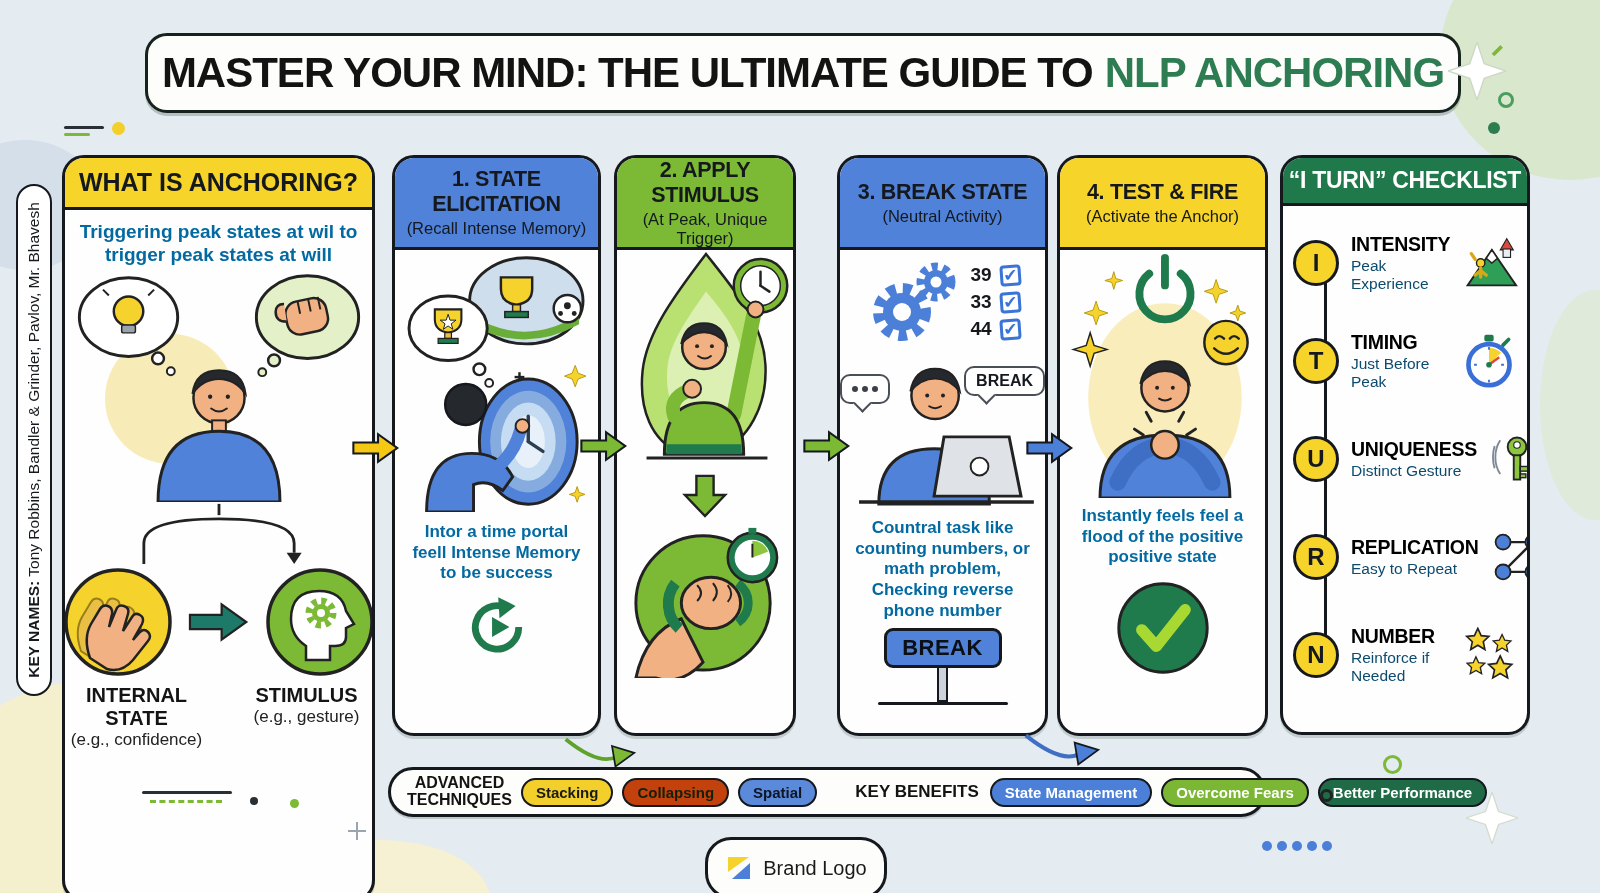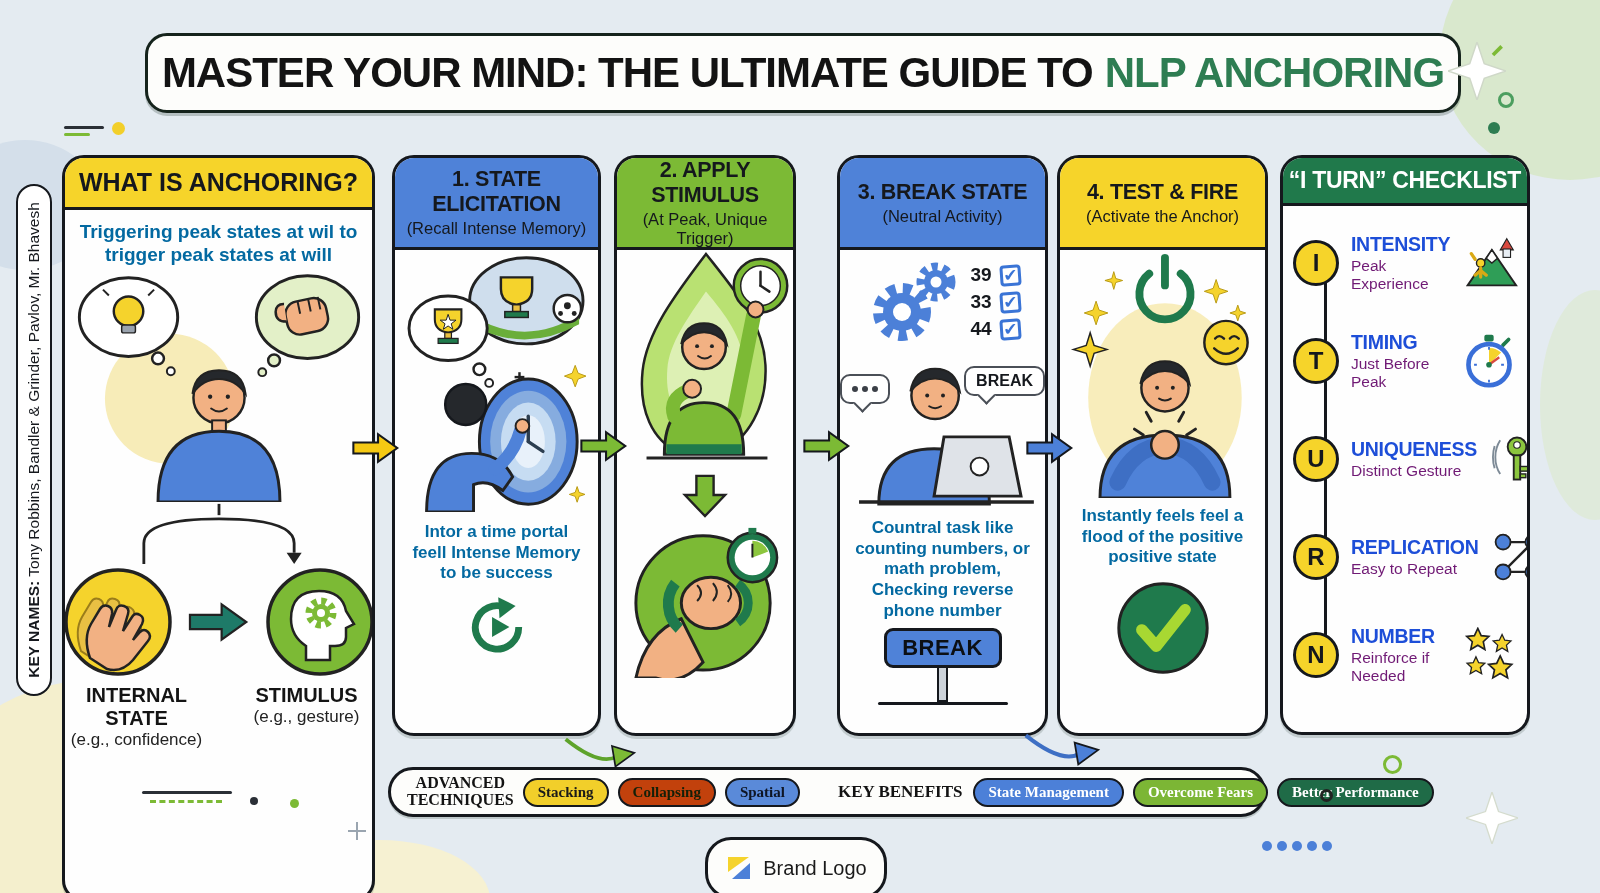--- a/index.html
+++ b/index.html
@@ -93,32 +93,32 @@
     display:flex; align-items:center; justify-content:center; }
   .cl-body { position:relative; padding:8px 10px 0 10px; }
   .cl-rail { position:absolute; left:41px; top:50px; bottom:60px; width:3px;
     background:#15181d; }
   .cl-row { position:relative; display:flex; align-items:center; gap:12px;
     height:98px; }
   .cl-circle { width:46px; height:46px; border-radius:50%; background:#f6d42a;
     border:3px solid #15181d; display:flex; align-items:center; justify-content:center;
     font-weight:bold; font-size:24px; color:#15181d; flex:0 0 46px; z-index:1; }
   .cl-text { flex:1; }
-  .cl-title { font-weight:bold; font-size:19.5px; color:#1d4ed8; letter-spacing:-.3px; }
-  .cl-sub { font-size:15.5px; color:#701a75; margin-top:1px; }
+  .cl-title { font-weight:bold; font-size:19.5px; color:#000000; letter-spacing:-.3px; }
+  .cl-sub { font-size:15.5px; color:#0c4a6e; margin-top:1px; }
   .cl-icon { flex:0 0 56px; line-height:0; }
 
   
   .flow-arrow { position:absolute; line-height:0; }
 
   
   .footer-bar { position:absolute; left:388px; top:767px; width:878px; height:50px;
     background:#fdfdfb; border:3px solid #15181d; border-radius:25px;
     display:flex; align-items:center; padding:0 16px; gap:9px;
-    box-shadow:0 2px 0 rgba(40,60,50,.2);font-family:Liberation Serif, serif; }
+    box-shadow:0 2px 0 rgba(40,60,50,.2); }
   .adv-label { font-weight:bold; font-size:16px; line-height:1.05; color:#131313;
     text-align:center; width:108px; }
   .pill { border:2.5px solid #15181d; border-radius:15px; padding:4px 13px;
     font-weight:bold; font-size:15px; white-space:nowrap; }
   .bar-divider { width:2.5px; height:36px; background:#15181d; margin:0 10px; }
   .ben-label { font-weight:bold; font-size:17px; color:#131313; white-space:nowrap;
     margin-right:2px; }
 
   
   .brand-pill { position:absolute; left:705px; top:837px; width:182px; height:62px;

